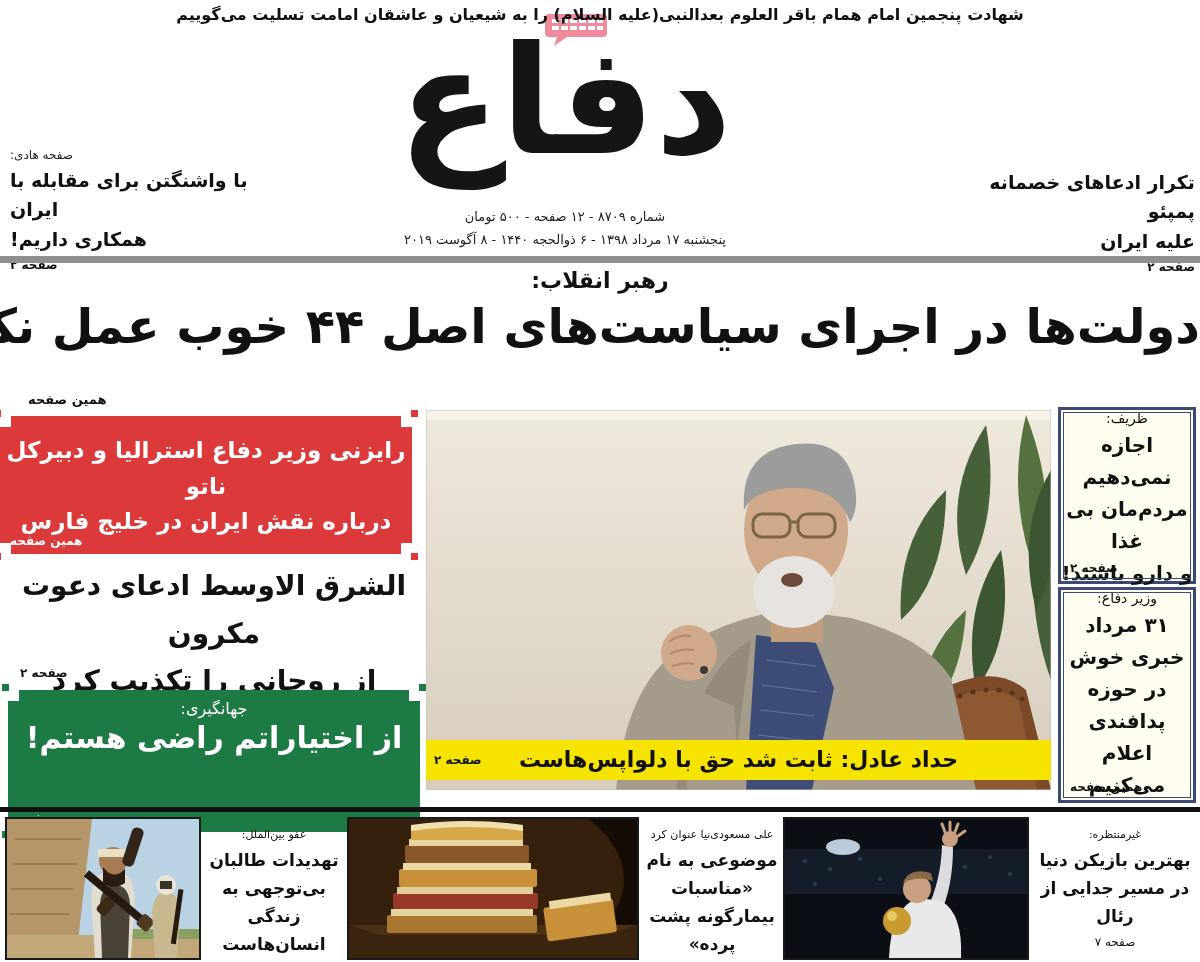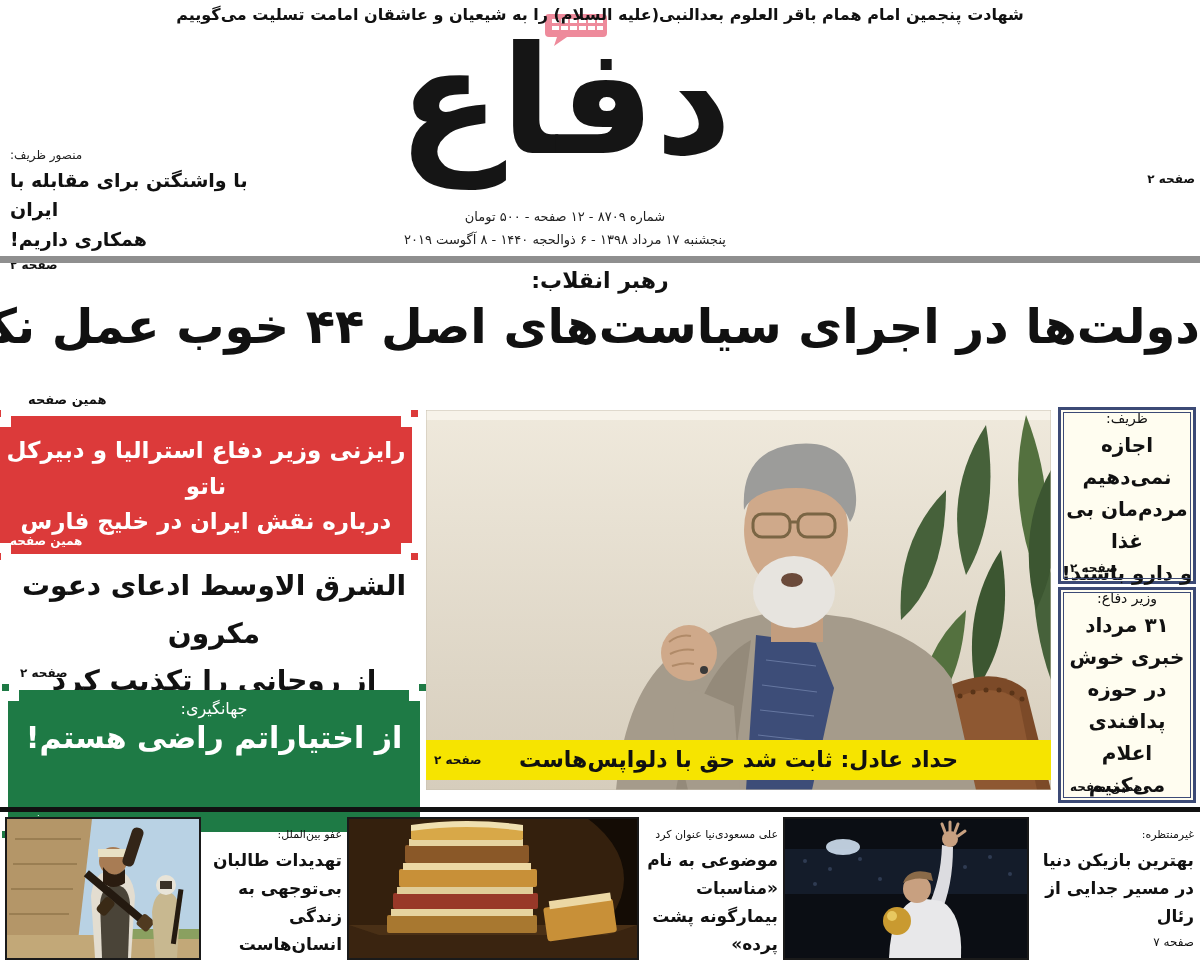--- a/index.html
+++ b/index.html
@@ -87,21 +87,21 @@
   .blue-box .box-kicker { text-align:center; font-size:14px; }
   .blue-box .box-title  { text-align:center; font-size:20px; font-weight:bold; line-height:1.6;
                           white-space:pre-line; margin-top:3px; }
   .blue-box .pageref { position:absolute; left:9px; bottom:6px; }
 
   
   .bphoto { border:2px solid #1a1a1a; box-sizing:border-box; background:#000; }
   .photo1 { top:817px; left:5px;   width:196px; height:143px; }
   .photo2 { top:817px; left:347px; width:292px; height:143px; }
   .photo3 { top:817px; left:783px; width:246px; height:143px; }
-  .btext  { top:828px; text-align:right; }
+  .btext  { top:828px; text-align:center; }
   .btext1 { left:206px;  width:136px; }
   .btext2 { left:646px;  width:132px; }
   .btext3 { left:1036px; width:158px; }
   .b-kicker { font-size:11px; margin-bottom:5px; }
   .b-title  { font-size:17px; font-weight:bold; line-height:1.65; white-space:pre-line; }
   .b-page   { font-size:12px; font-weight:normal; margin-top:5px; }
 
   svg { display:block; }
 </style>
 </head>
@@ -126,27 +126,29 @@
     </g>
   </svg>
 </div>
 <div class="abs top-banner">شهادت پنجمین امام همام باقر العلوم بعدالنبی(علیه السلام) را به شیعیان و عاشقان امامت تسلیت می‌گوییم</div>
 
 <div class="abs masthead">دفاع</div>
 <div class="abs issue-line">شماره ۸۷۰۹ - ۱۲ صفحه - ۵۰۰ تومان</div>
 <div class="abs date-line">پنجشنبه ۱۷ مرداد ۱۳۹۸ - ۶ ذوالحجه ۱۴۴۰ - ۸ آگوست ۲۰۱۹</div>
 
 <div class="abs ear-left">
-  <div class="kicker">منصور ظریف:</div>
+  <div class="kicker">صفحه هادی:</div>
   <div class="ear-title">با واشنگتن برای مقابله با ایران
 همکاری داریم!</div>
   <div class="pageref">صفحه ۲</div>
 </div>
 
 <div class="abs ear-right">
+  <div class="ear-title">تکرار ادعاهای خصمانه پمپئو
+علیه ایران</div>
   <div class="pageref">صفحه ۲</div>
 </div>
 
 <div class="abs gray-rule"></div>
 
 <div class="abs lead-kicker">رهبر انقلاب:</div>
 <div class="abs lead-title">دولت‌ها در اجرای سیاست‌های اصل ۴۴ خوب عمل نکردند</div>
 <div class="abs lead-page">همین صفحه</div>
 
 <div class="abs red-box">

